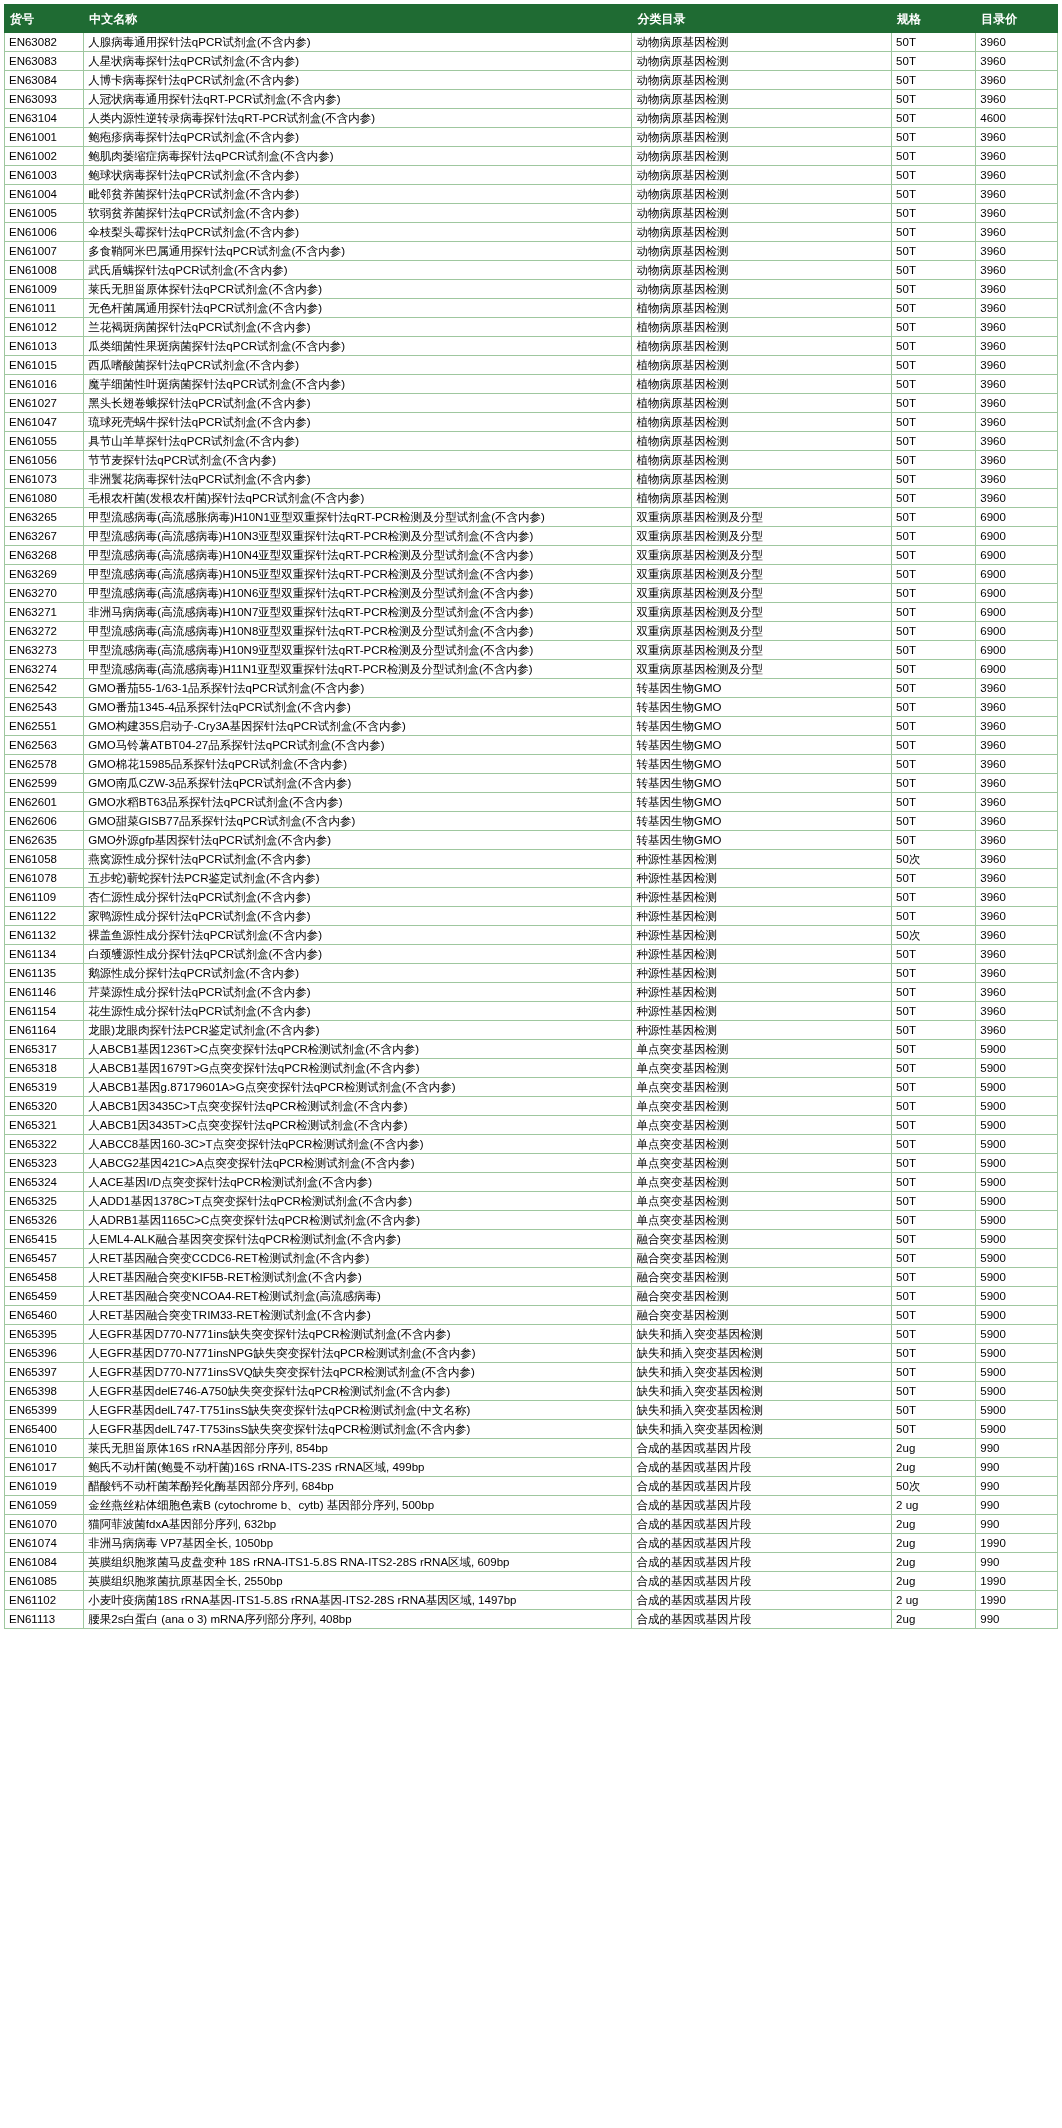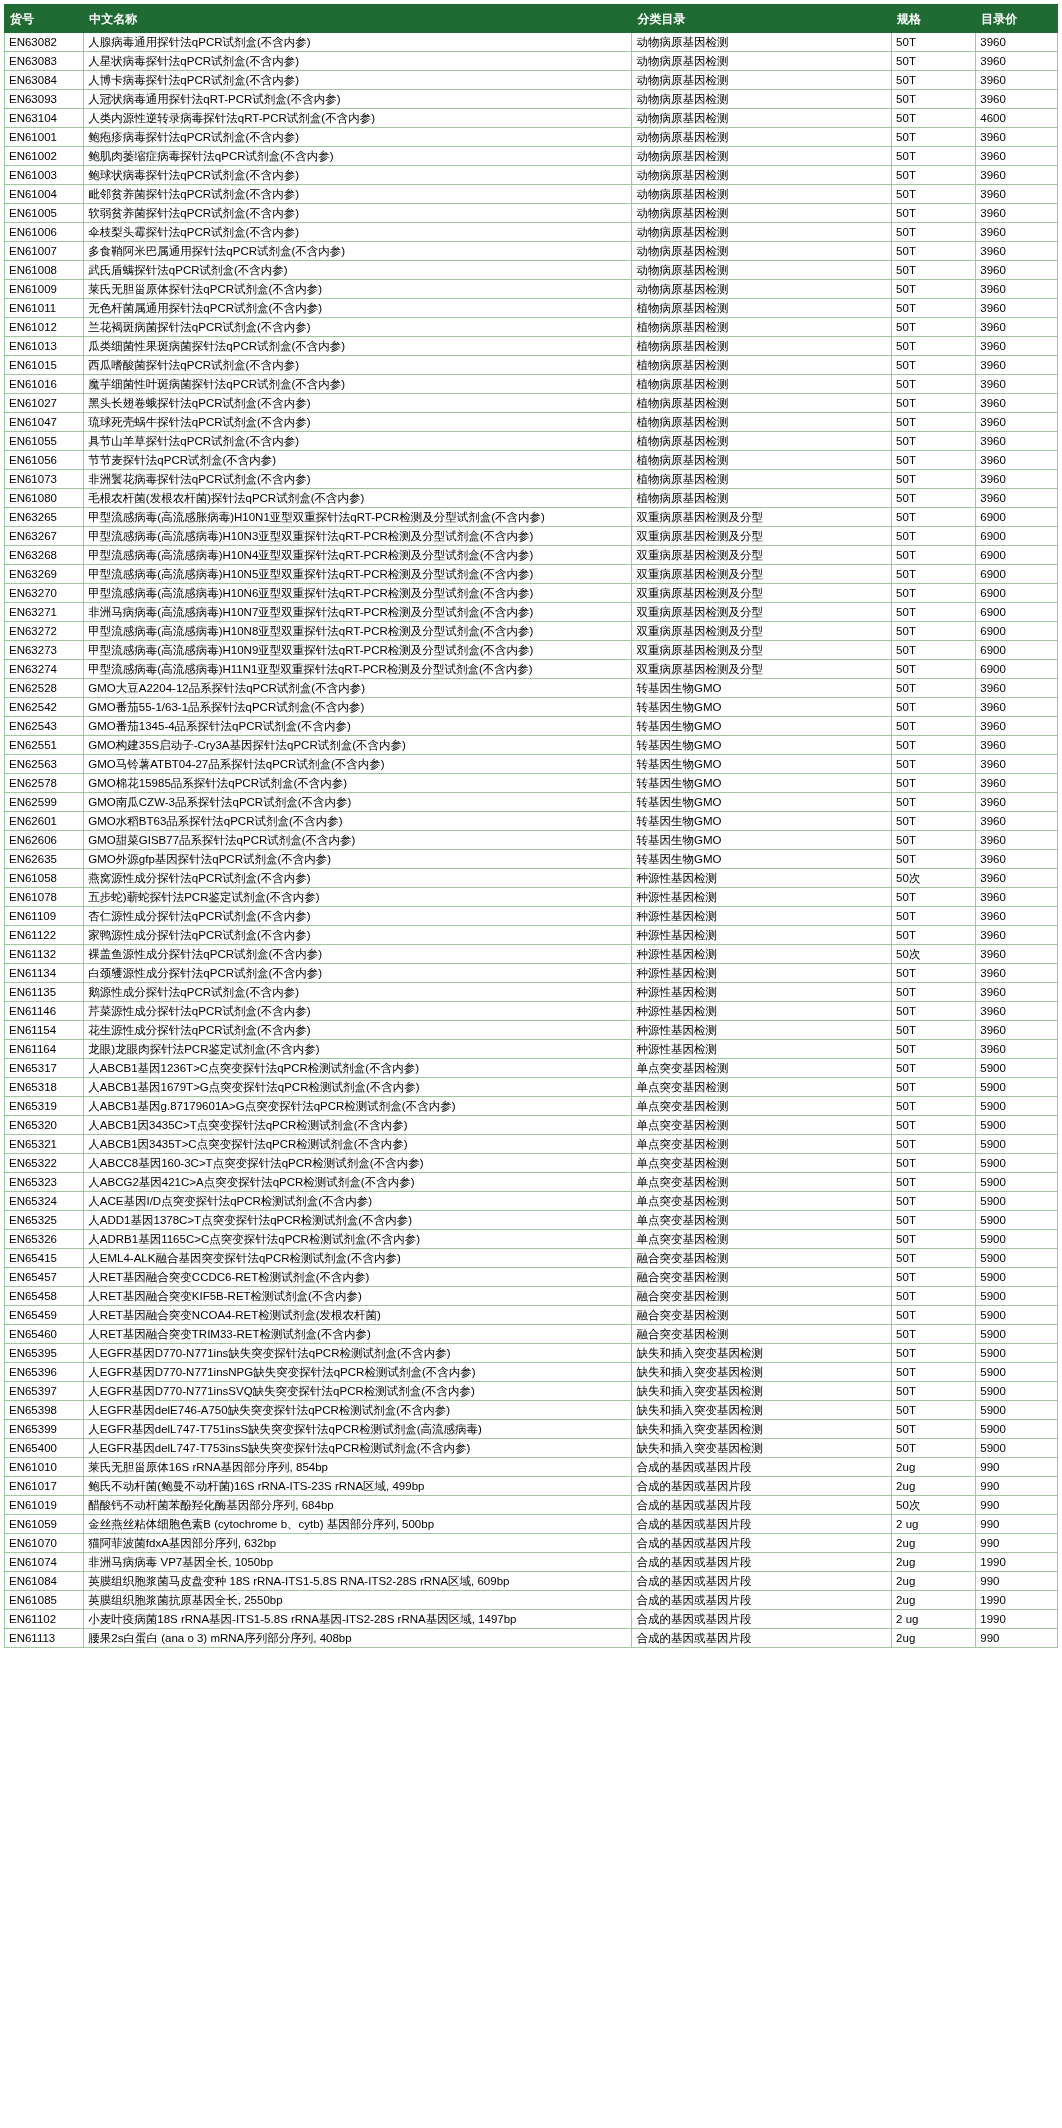--- a/index.html
+++ b/index.html
@@ -306,27 +306,20 @@
         <td class="spec">50T</td>
         <td class="price">6900</td>
       </tr>
       <tr>
         <td class="code">EN63274</td>
         <td class="name">甲型流感病毒(高流感病毒)H11N1亚型双重探针法qRT-PCR检测及分型试剂盒(不含内参)</td>
         <td class="cat">双重病原基因检测及分型</td>
         <td class="spec">50T</td>
         <td class="price">6900</td>
       </tr>
-      <tr class="alt">
-        <td class="code">EN62528</td>
-        <td class="name">GMO大豆A2204-12品系探针法qPCR试剂盒(不含内参)</td>
-        <td class="cat">转基因生物GMO</td>
-        <td class="spec">50T</td>
-        <td class="price">3960</td>
-      </tr>
       <tr>
         <td class="code">EN62542</td>
         <td class="name">GMO番茄55-1/63-1品系探针法qPCR试剂盒(不含内参)</td>
         <td class="cat">转基因生物GMO</td>
         <td class="spec">50T</td>
         <td class="price">3960</td>
       </tr>
       <tr class="alt">
         <td class="code">EN62543</td>
         <td class="name">GMO番茄1345-4品系探针法qPCR试剂盒(不含内参)</td>
@@ -539,21 +532,21 @@
       </tr>
       <tr class="alt">
         <td class="code">EN65458</td>
         <td class="name">人RET基因融合突变KIF5B-RET检测试剂盒(不含内参)</td>
         <td class="cat">融合突变基因检测</td>
         <td class="spec">50T</td>
         <td class="price">5900</td>
       </tr>
       <tr>
         <td class="code">EN65459</td>
-        <td class="name">人RET基因融合突变NCOA4-RET检测试剂盒(发根农杆菌)</td>
+        <td class="name">人RET基因融合突变NCOA4-RET检测试剂盒(高流感病毒)</td>
         <td class="cat">融合突变基因检测</td>
         <td class="spec">50T</td>
         <td class="price">5900</td>
       </tr>
       <tr class="alt">
         <td class="code">EN65460</td>
         <td class="name">人RET基因融合突变TRIM33-RET检测试剂盒(不含内参)</td>
         <td class="cat">融合突变基因检测</td>
         <td class="spec">50T</td>
         <td class="price">5900</td>
@@ -581,21 +574,21 @@
       </tr>
       <tr class="alt">
         <td class="code">EN65398</td>
         <td class="name">人EGFR基因delE746-A750缺失突变探针法qPCR检测试剂盒(不含内参)</td>
         <td class="cat">缺失和插入突变基因检测</td>
         <td class="spec">50T</td>
         <td class="price">5900</td>
       </tr>
       <tr>
         <td class="code">EN65399</td>
-        <td class="name">人EGFR基因delL747-T751insS缺失突变探针法qPCR检测试剂盒(高流感病毒)</td>
+        <td class="name">人EGFR基因delL747-T751insS缺失突变探针法qPCR检测试剂盒(中文名称)</td>
         <td class="cat">缺失和插入突变基因检测</td>
         <td class="spec">50T</td>
         <td class="price">5900</td>
       </tr>
       <tr class="alt">
         <td class="code">EN65400</td>
         <td class="name">人EGFR基因delL747-T753insS缺失突变探针法qPCR检测试剂盒(不含内参)</td>
         <td class="cat">缺失和插入突变基因检测</td>
         <td class="spec">50T</td>
         <td class="price">5900</td>

